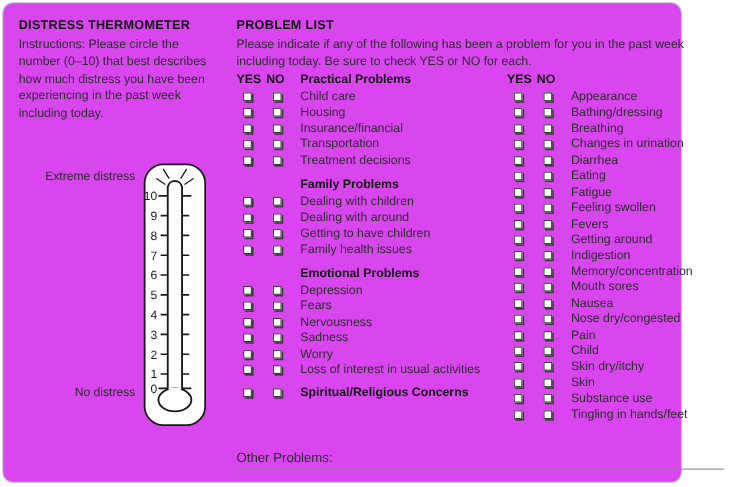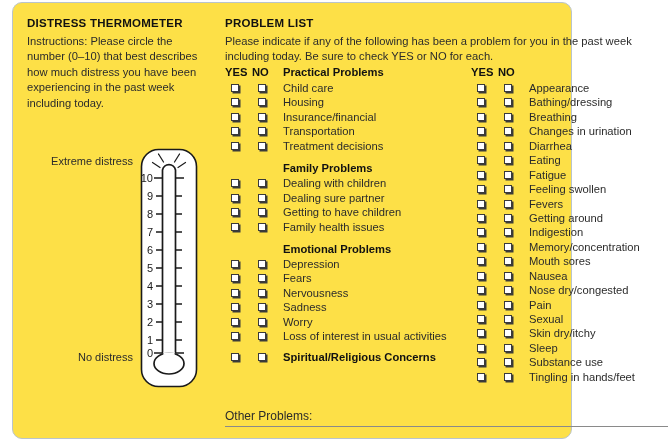--- a/index.html
+++ b/index.html
@@ -10,28 +10,28 @@
   body {
     width: 670px;
     height: 443px;
     font-family: "Liberation Sans", sans-serif;
     color: #1a1a1a;
     overflow: hidden;
   }
 
   .card {
     position: absolute;
-    left: 12px;
+    left: 2px;
     top: 2px;
-    width: 560px;
+    width: 618px;
     height: 437px;
     box-sizing: border-box;
     border: 1px solid #b9c4cc;
     border-radius: 10px;
-    background: #fde047;
+    background: #d946ef;
   }
 
   
   .left-panel {
     position: absolute;
     left: 0px;
     top: 0px;
     width: 205px;
     height: 437px;
   }
@@ -299,21 +299,21 @@
       </div>
 
       <div class="row">
         <span class="cb cb-yes"></span>
         <span class="cb cb-no"></span>
         <span class="txt">Dealing with children</span>
       </div>
       <div class="row">
         <span class="cb cb-yes"></span>
         <span class="cb cb-no"></span>
-        <span class="txt">Dealing sure partner</span>
+        <span class="txt">Dealing with around</span>
       </div>
       <div class="row">
         <span class="cb cb-yes"></span>
         <span class="cb cb-no"></span>
         <span class="txt">Getting to have children</span>
       </div>
       <div class="row">
         <span class="cb cb-yes"></span>
         <span class="cb cb-no"></span>
         <span class="txt">Family health issues</span>
@@ -445,31 +445,31 @@
         <span class="txt">Nose dry/congested</span>
       </div>
       <div class="row">
         <span class="cb cb-yes"></span>
         <span class="cb cb-no"></span>
         <span class="txt">Pain</span>
       </div>
       <div class="row">
         <span class="cb cb-yes"></span>
         <span class="cb cb-no"></span>
-        <span class="txt">Sexual</span>
+        <span class="txt">Child</span>
       </div>
       <div class="row">
         <span class="cb cb-yes"></span>
         <span class="cb cb-no"></span>
         <span class="txt">Skin dry/itchy</span>
       </div>
       <div class="row">
         <span class="cb cb-yes"></span>
         <span class="cb cb-no"></span>
-        <span class="txt">Sleep</span>
+        <span class="txt">Skin</span>
       </div>
       <div class="row">
         <span class="cb cb-yes"></span>
         <span class="cb cb-no"></span>
         <span class="txt">Substance use</span>
       </div>
       <div class="row">
         <span class="cb cb-yes"></span>
         <span class="cb cb-no"></span>
         <span class="txt">Tingling in hands/feet</span>

